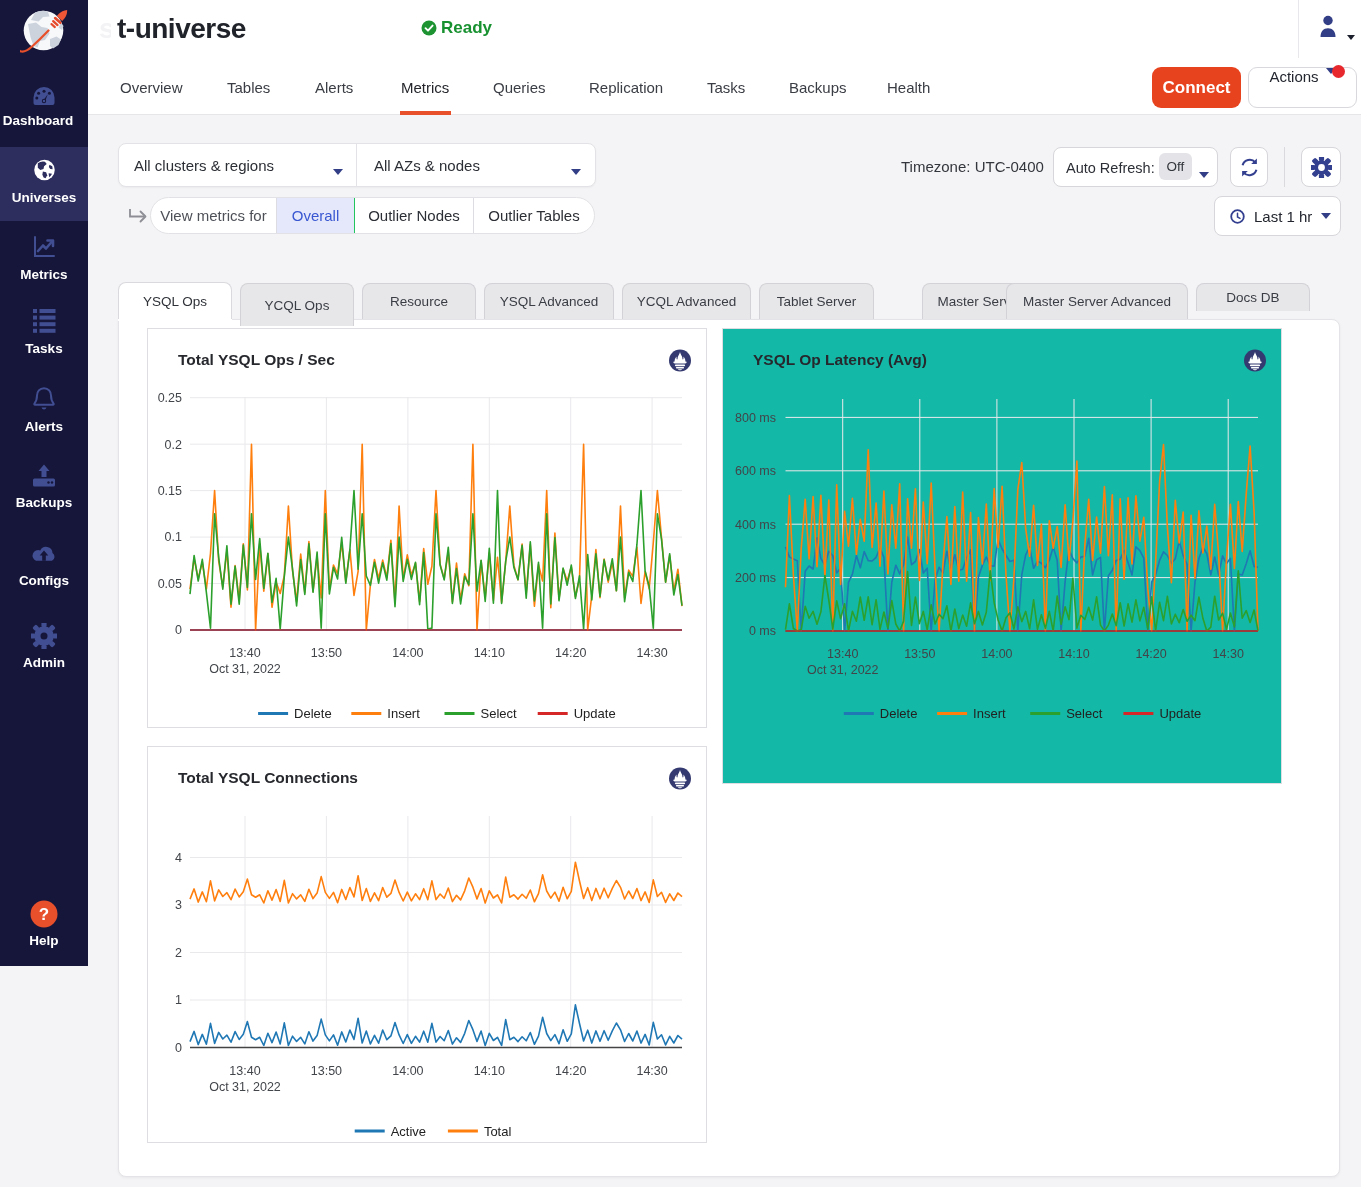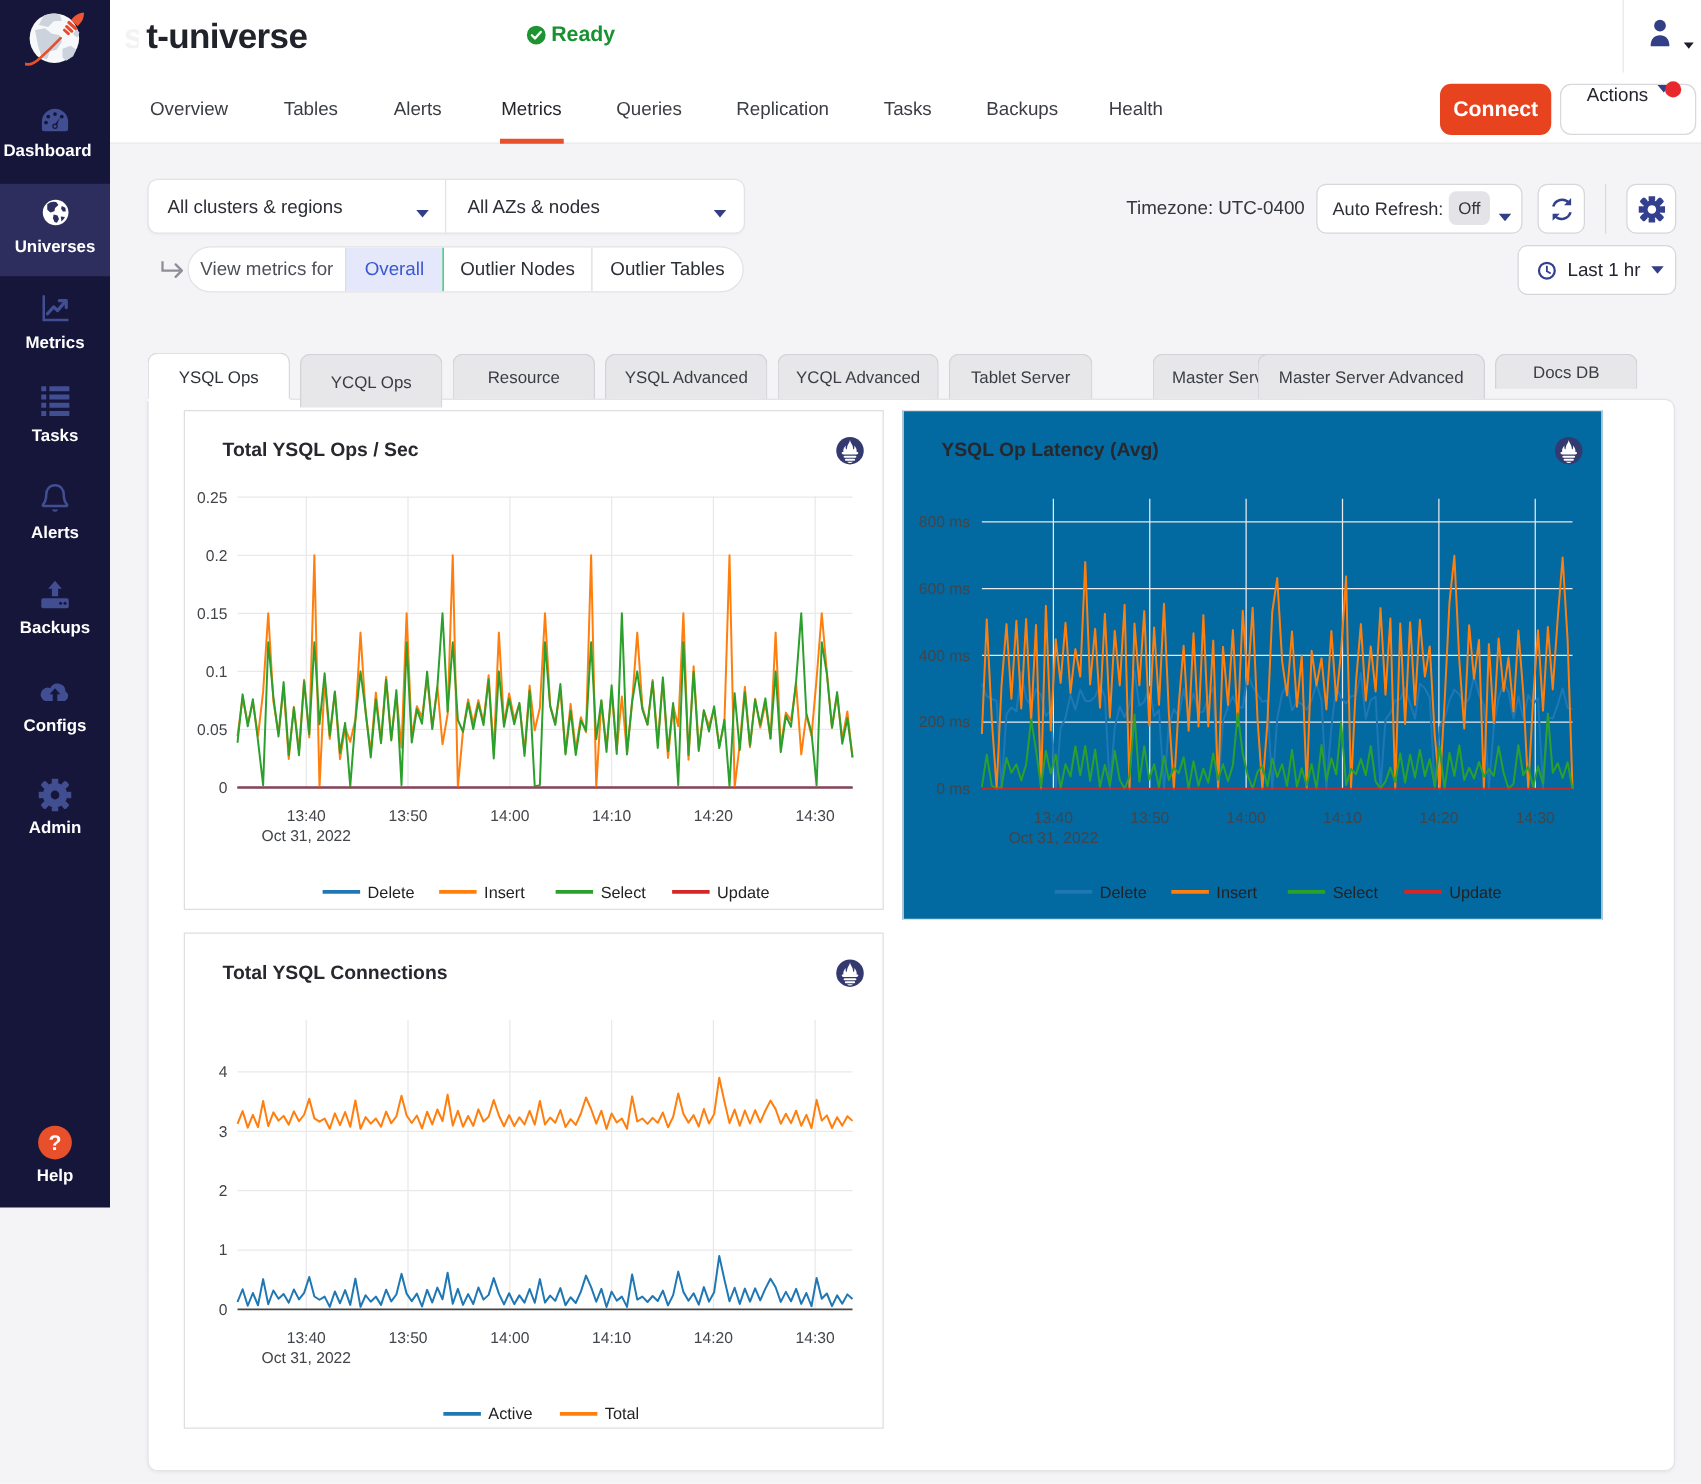--- a/index.html
+++ b/index.html
@@ -227,21 +227,21 @@
       <text x="97" y="344" font-size="12.5" fill="#42454a" text-anchor="middle">Oct 31, 2022</text>
       <line x1="110.1" y1="384.5" x2="140.1" y2="384.5" stroke="#1f77b4" stroke-width="3"></line>
       <text x="146.1" y="389.0" font-size="13" fill="#222">Delete</text>
       <line x1="203.3" y1="384.5" x2="233.3" y2="384.5" stroke="#ff7f0e" stroke-width="3"></line>
       <text x="239.3" y="389.0" font-size="13" fill="#222">Insert</text>
       <line x1="296.5" y1="384.5" x2="326.5" y2="384.5" stroke="#2ca02c" stroke-width="3"></line>
       <text x="332.5" y="389.0" font-size="13" fill="#222">Select</text>
       <line x1="389.7" y1="384.5" x2="419.7" y2="384.5" stroke="#d62728" stroke-width="3"></line>
       <text x="425.7" y="389.0" font-size="13" fill="#222">Update</text>
     </svg></div>
-<div class="abs" style="left:722px;top:328px;width:560px;height:408px;background:#0369a1;border:1px solid #dedee2;line-height:0;z-index:5;"><svg width="560" height="400" viewBox="0 0 560 400" font-family="Liberation Sans, sans-serif">
+<div class="abs" style="left:722px;top:328px;width:560px;height:456px;background:#14b8a6;border:1px solid #dedee2;line-height:0;z-index:5;"><svg width="560" height="400" viewBox="0 0 560 400" font-family="Liberation Sans, sans-serif">
       <text x="30" y="36" font-size="15.5" font-weight="bold" fill="#26282d">YSQL Op Latency (Avg)</text>
       <g transform="translate(521,20.5)">
         <circle cx="11" cy="11" r="11" fill="#343a70"></circle>
 <path d="M11 2.4 C 11.3 4.4 12.6 5.6 13.1 7.3 C 13.5 8.7 13.3 10.0 13.9 10.0 C 14.5 10.0 14.6 8.2 14.4 6.9 C 15.8 8.3 16.6 10.4 16.3 12.1 C 16.9 11.9 17.8 12.2 17.6 13.0 C 17.45 13.6 16.6 14.0 15.2 14.0 L 6.8 14.0 C 5.4 14.0 4.55 13.6 4.4 13.0 C 4.2 12.2 5.1 11.9 5.7 12.1 C 5.4 10.4 6.2 8.3 7.6 6.9 C 7.4 8.2 7.5 10.0 8.1 10.0 C 8.7 10.0 8.5 8.7 8.9 7.3 C 9.4 5.6 10.7 4.4 11 2.4 Z" fill="#fff"></path>
 <rect x="5.9" y="15.0" width="10.2" height="1.7" rx="0.85" fill="#fff"></rect>
 <rect x="6.9" y="17.5" width="8.2" height="1.55" rx="0.78" fill="#fff"></rect>
 <path d="M8.7 19.8 L13.3 19.8 A2.6 1.9 0 0 1 8.7 19.8 Z" fill="#fff"></path>
       </g>
       <line x1="119.7" y1="70" x2="119.7" y2="302" stroke="#e9e9ec" stroke-width="1"></line>
       <line x1="196.8" y1="70" x2="196.8" y2="302" stroke="#e9e9ec" stroke-width="1"></line>

